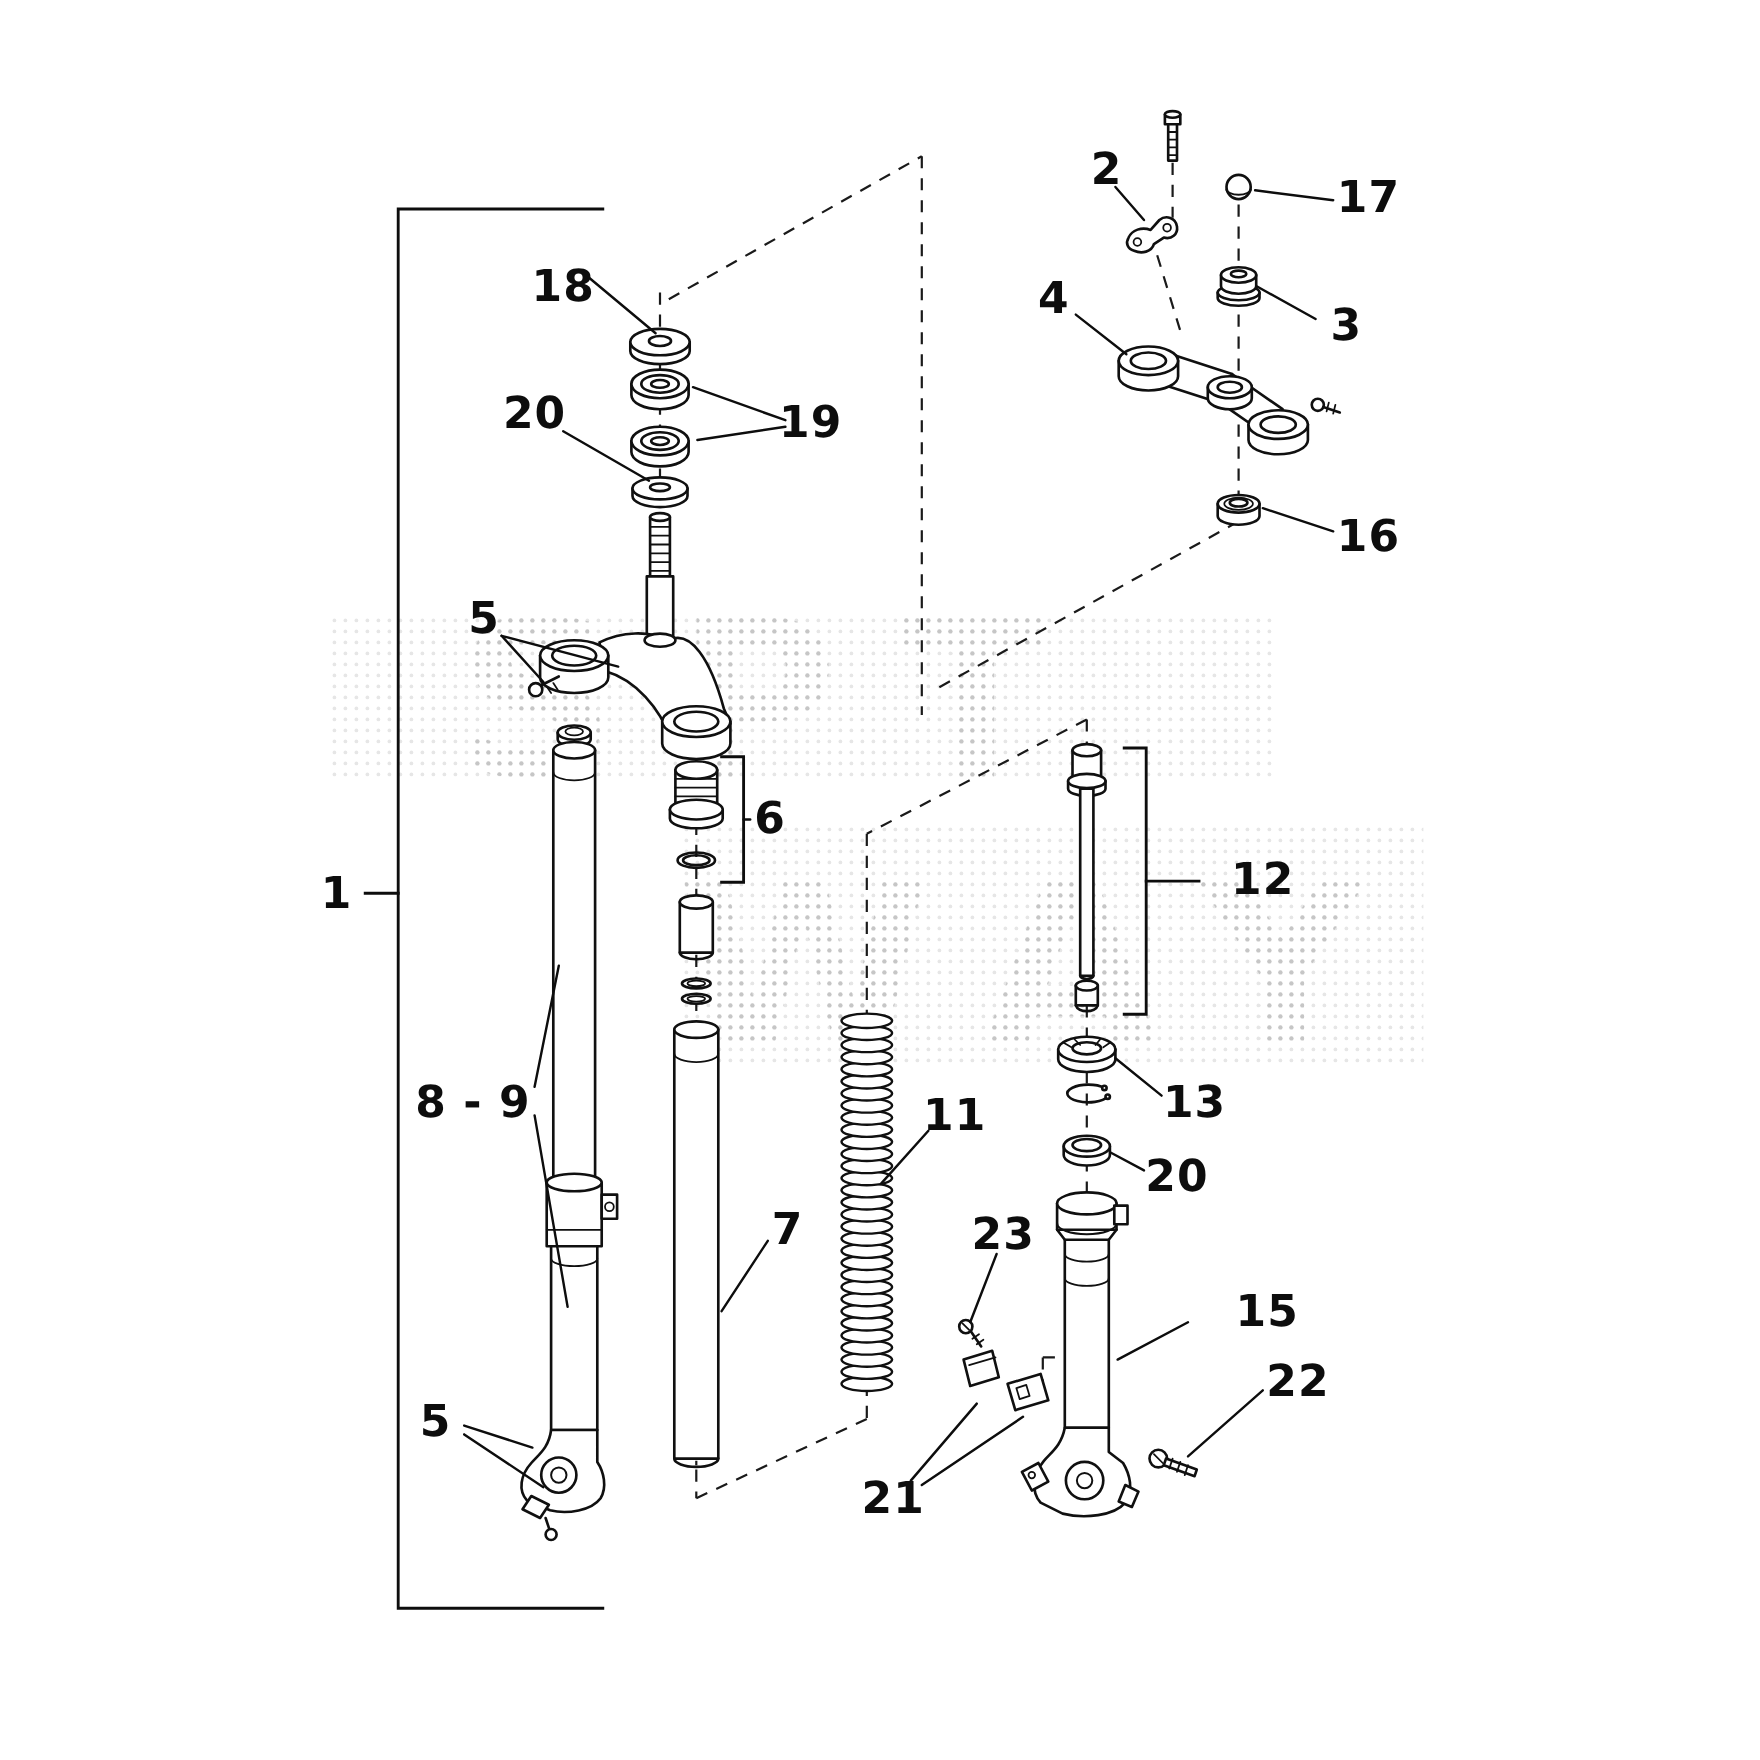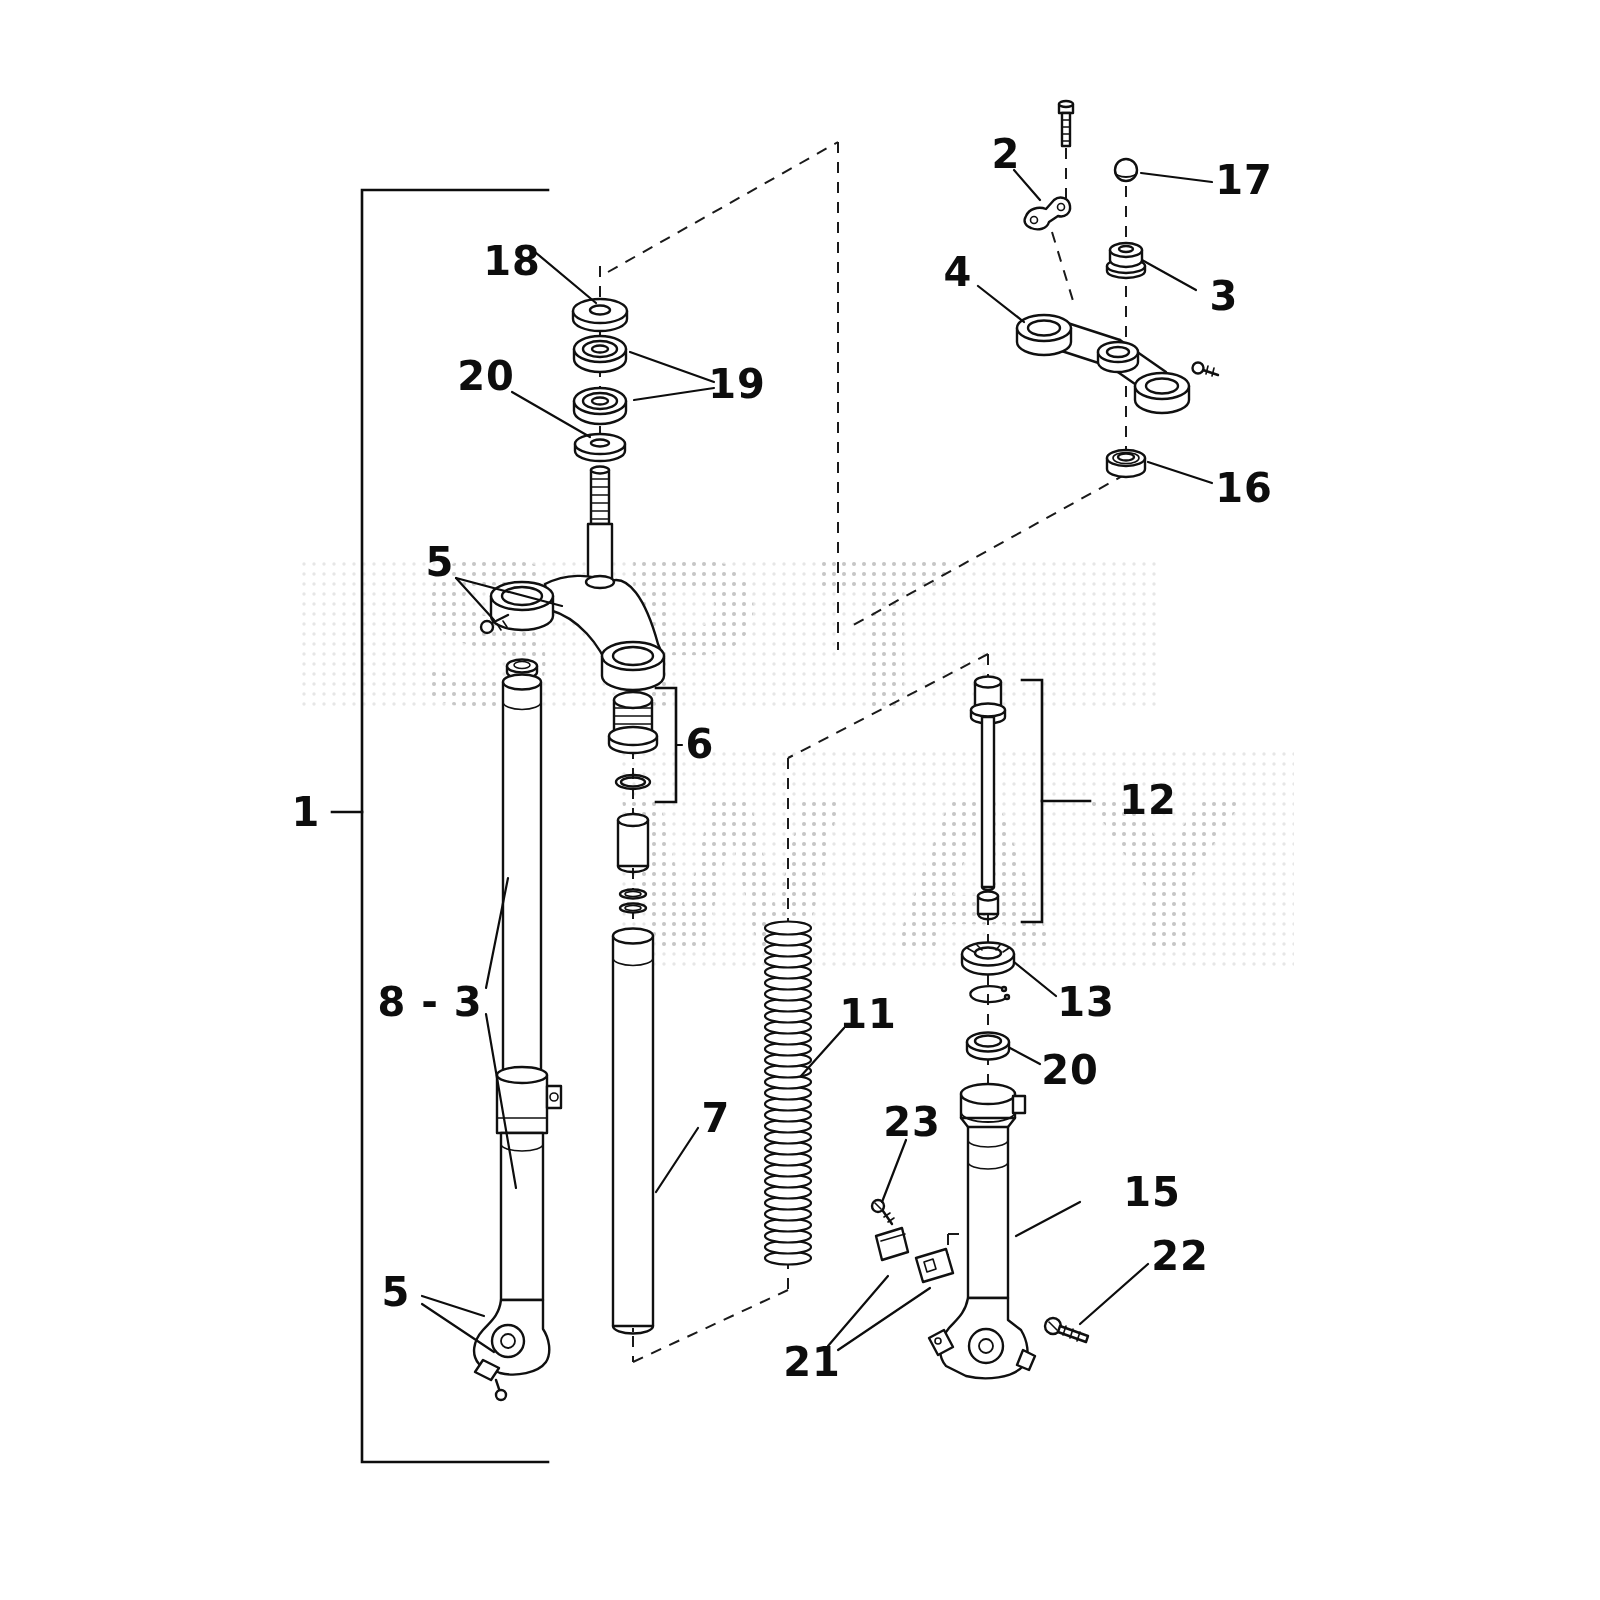--- a/index.html
+++ b/index.html
@@ -375,21 +375,21 @@
 <div class="callout" style="left:440px;  top:562px;">5</div>
 <div class="callout" style="left:700px;  top:744px;">6</div>
 <div class="callout" style="left:1006px; top:154px;">2</div>
 <div class="callout" style="left:1244px; top:180px;">17</div>
 <div class="callout" style="left:1224px; top:296px;">3</div>
 <div class="callout" style="left:958px;  top:272px;">4</div>
 <div class="callout" style="left:1244px; top:488px;">16</div>
 <div class="callout" style="left:1120px; top:800px;margin-left:28px;">12</div>
 <div class="callout" style="left:1086px; top:1002px;">13</div>
 <div class="callout" style="left:1070px; top:1070px;">20</div>
-<div class="callout" style="left:430px;  top:1002px;">8 - 3</div>
+<div class="callout" style="left:430px;  top:1002px;">8 - 9</div>
 <div class="callout" style="left:716px;  top:1118px;">7</div>
 <div class="callout" style="left:868px;  top:1014px;">11</div>
 <div class="callout" style="left:912px;  top:1122px;">23</div>
 <div class="callout" style="left:1112px; top:1192px;margin-left:40px;">15</div>
 <div class="callout" style="left:1180px; top:1256px;">22</div>
 <div class="callout" style="left:812px;  top:1362px;">21</div>
 <div class="callout" style="left:396px;  top:1292px;">5</div>
 
 </div>
 

